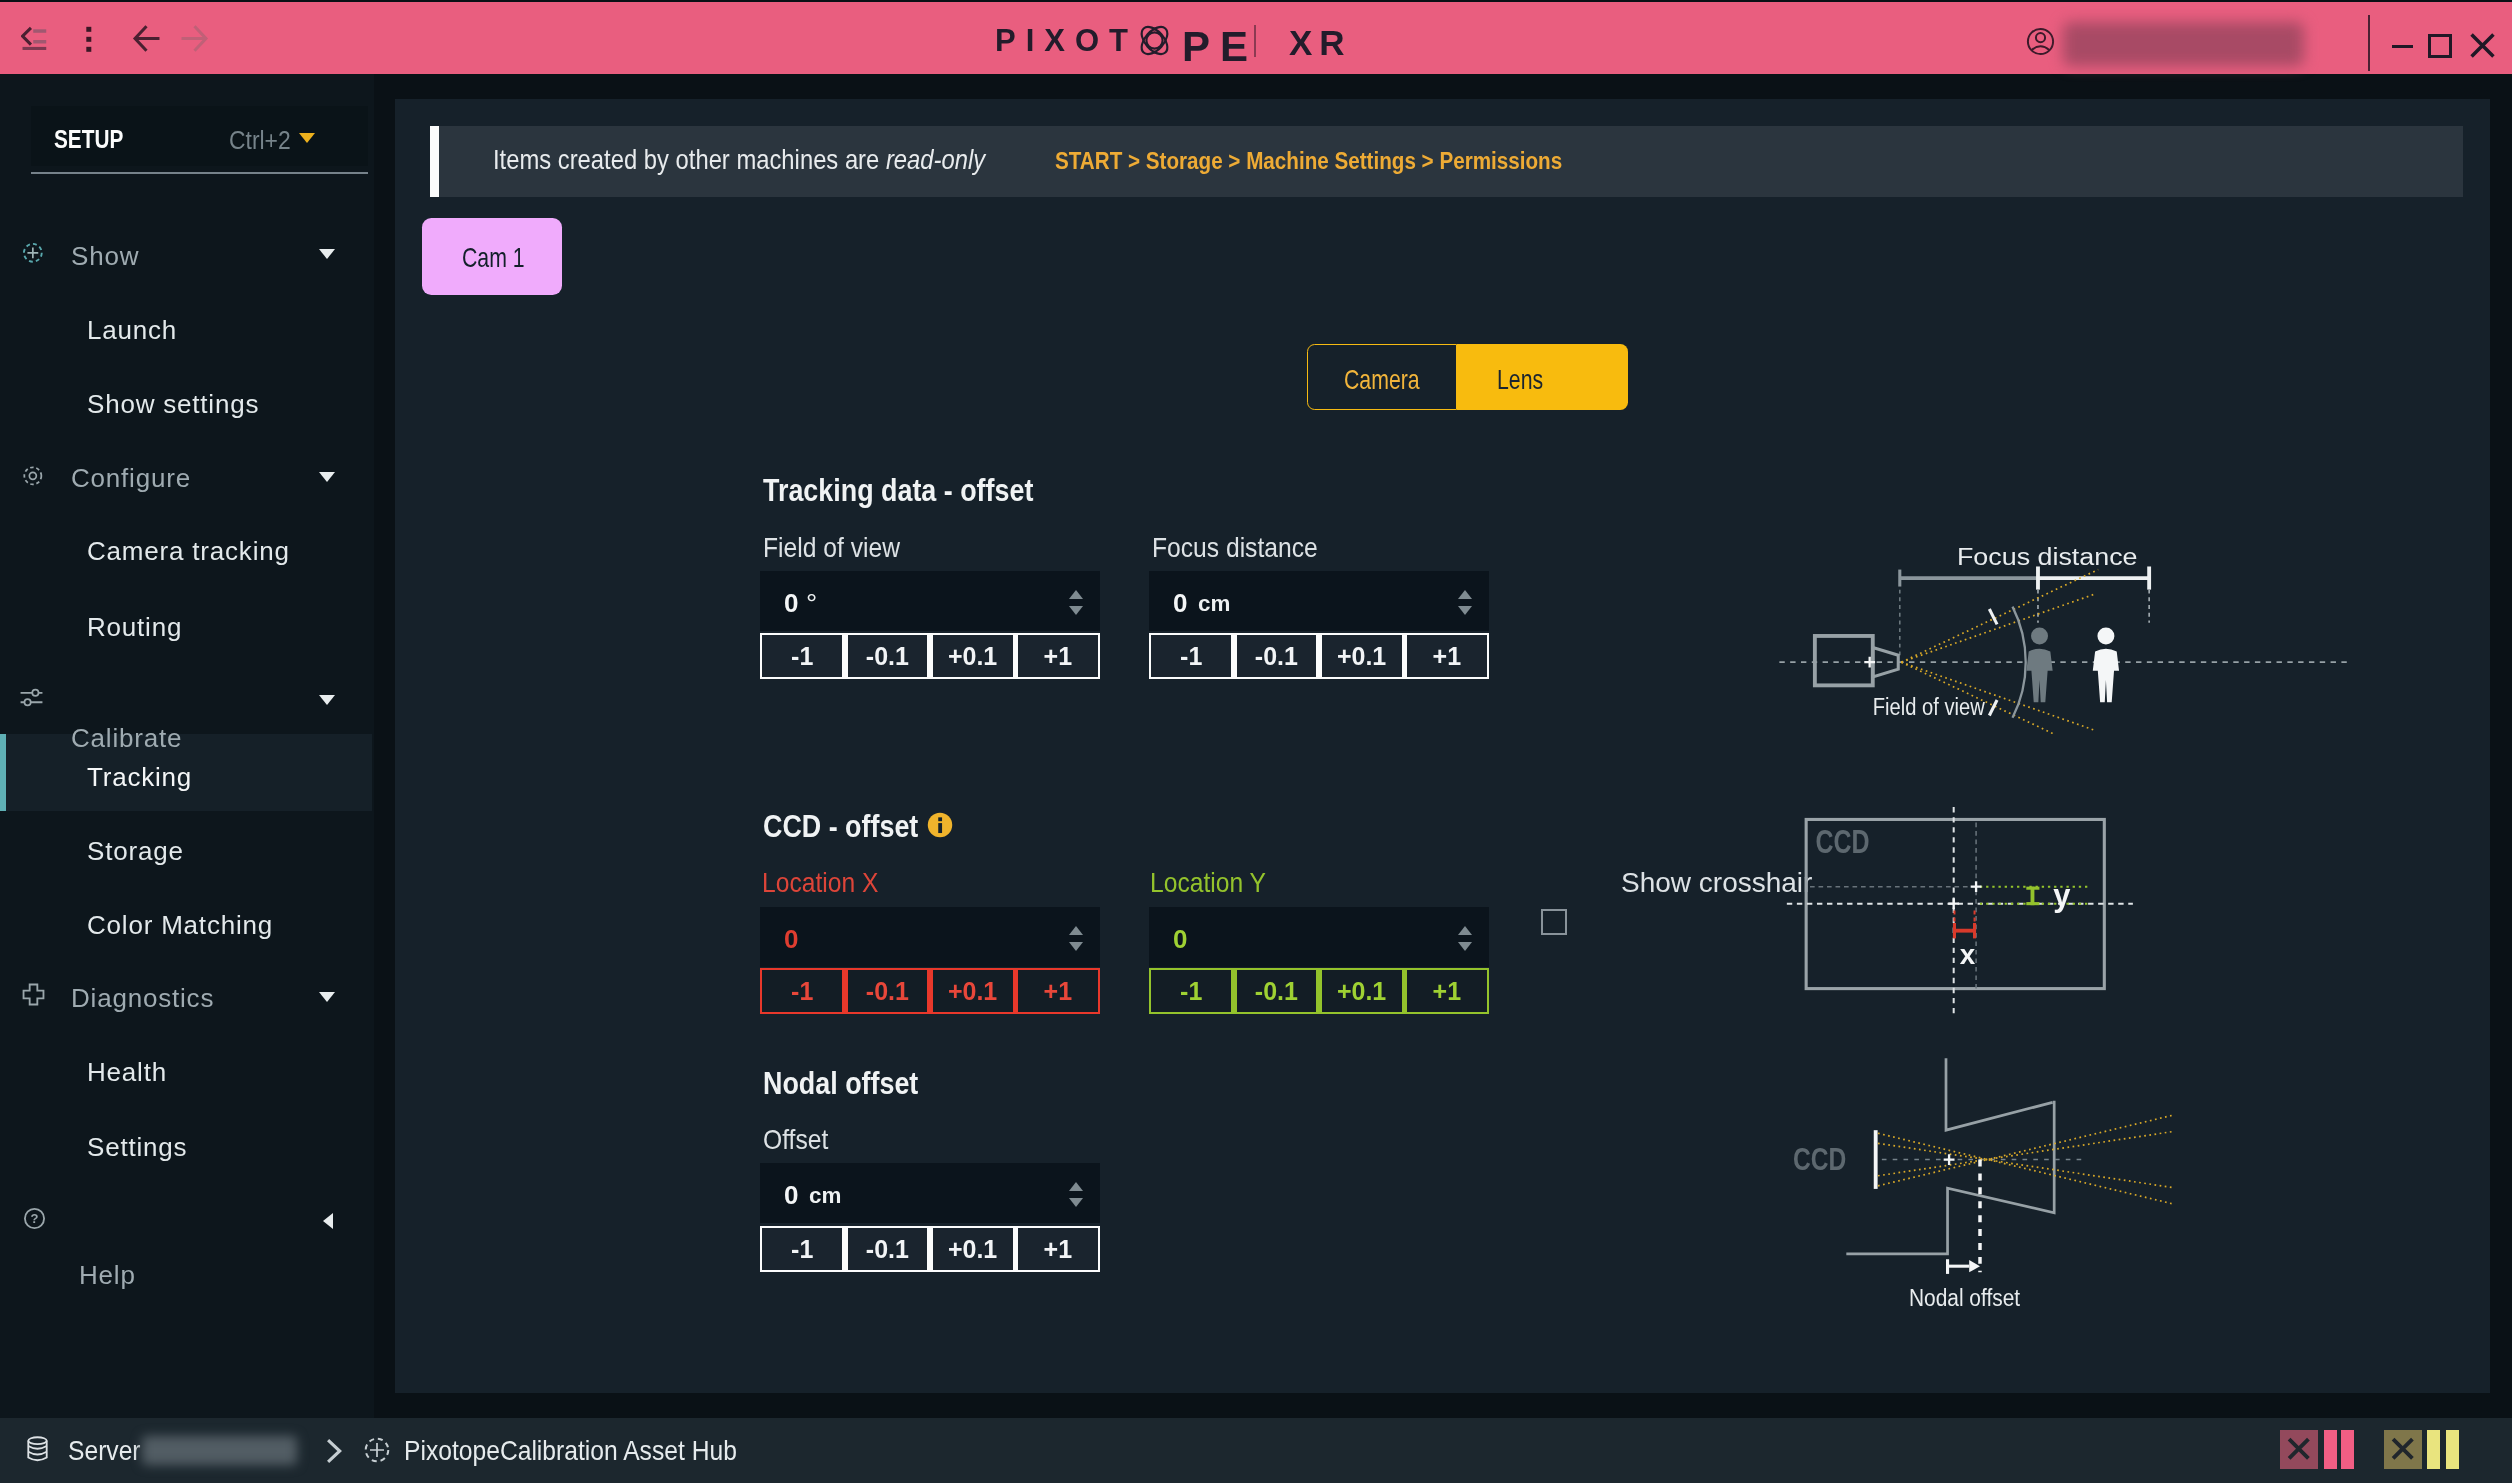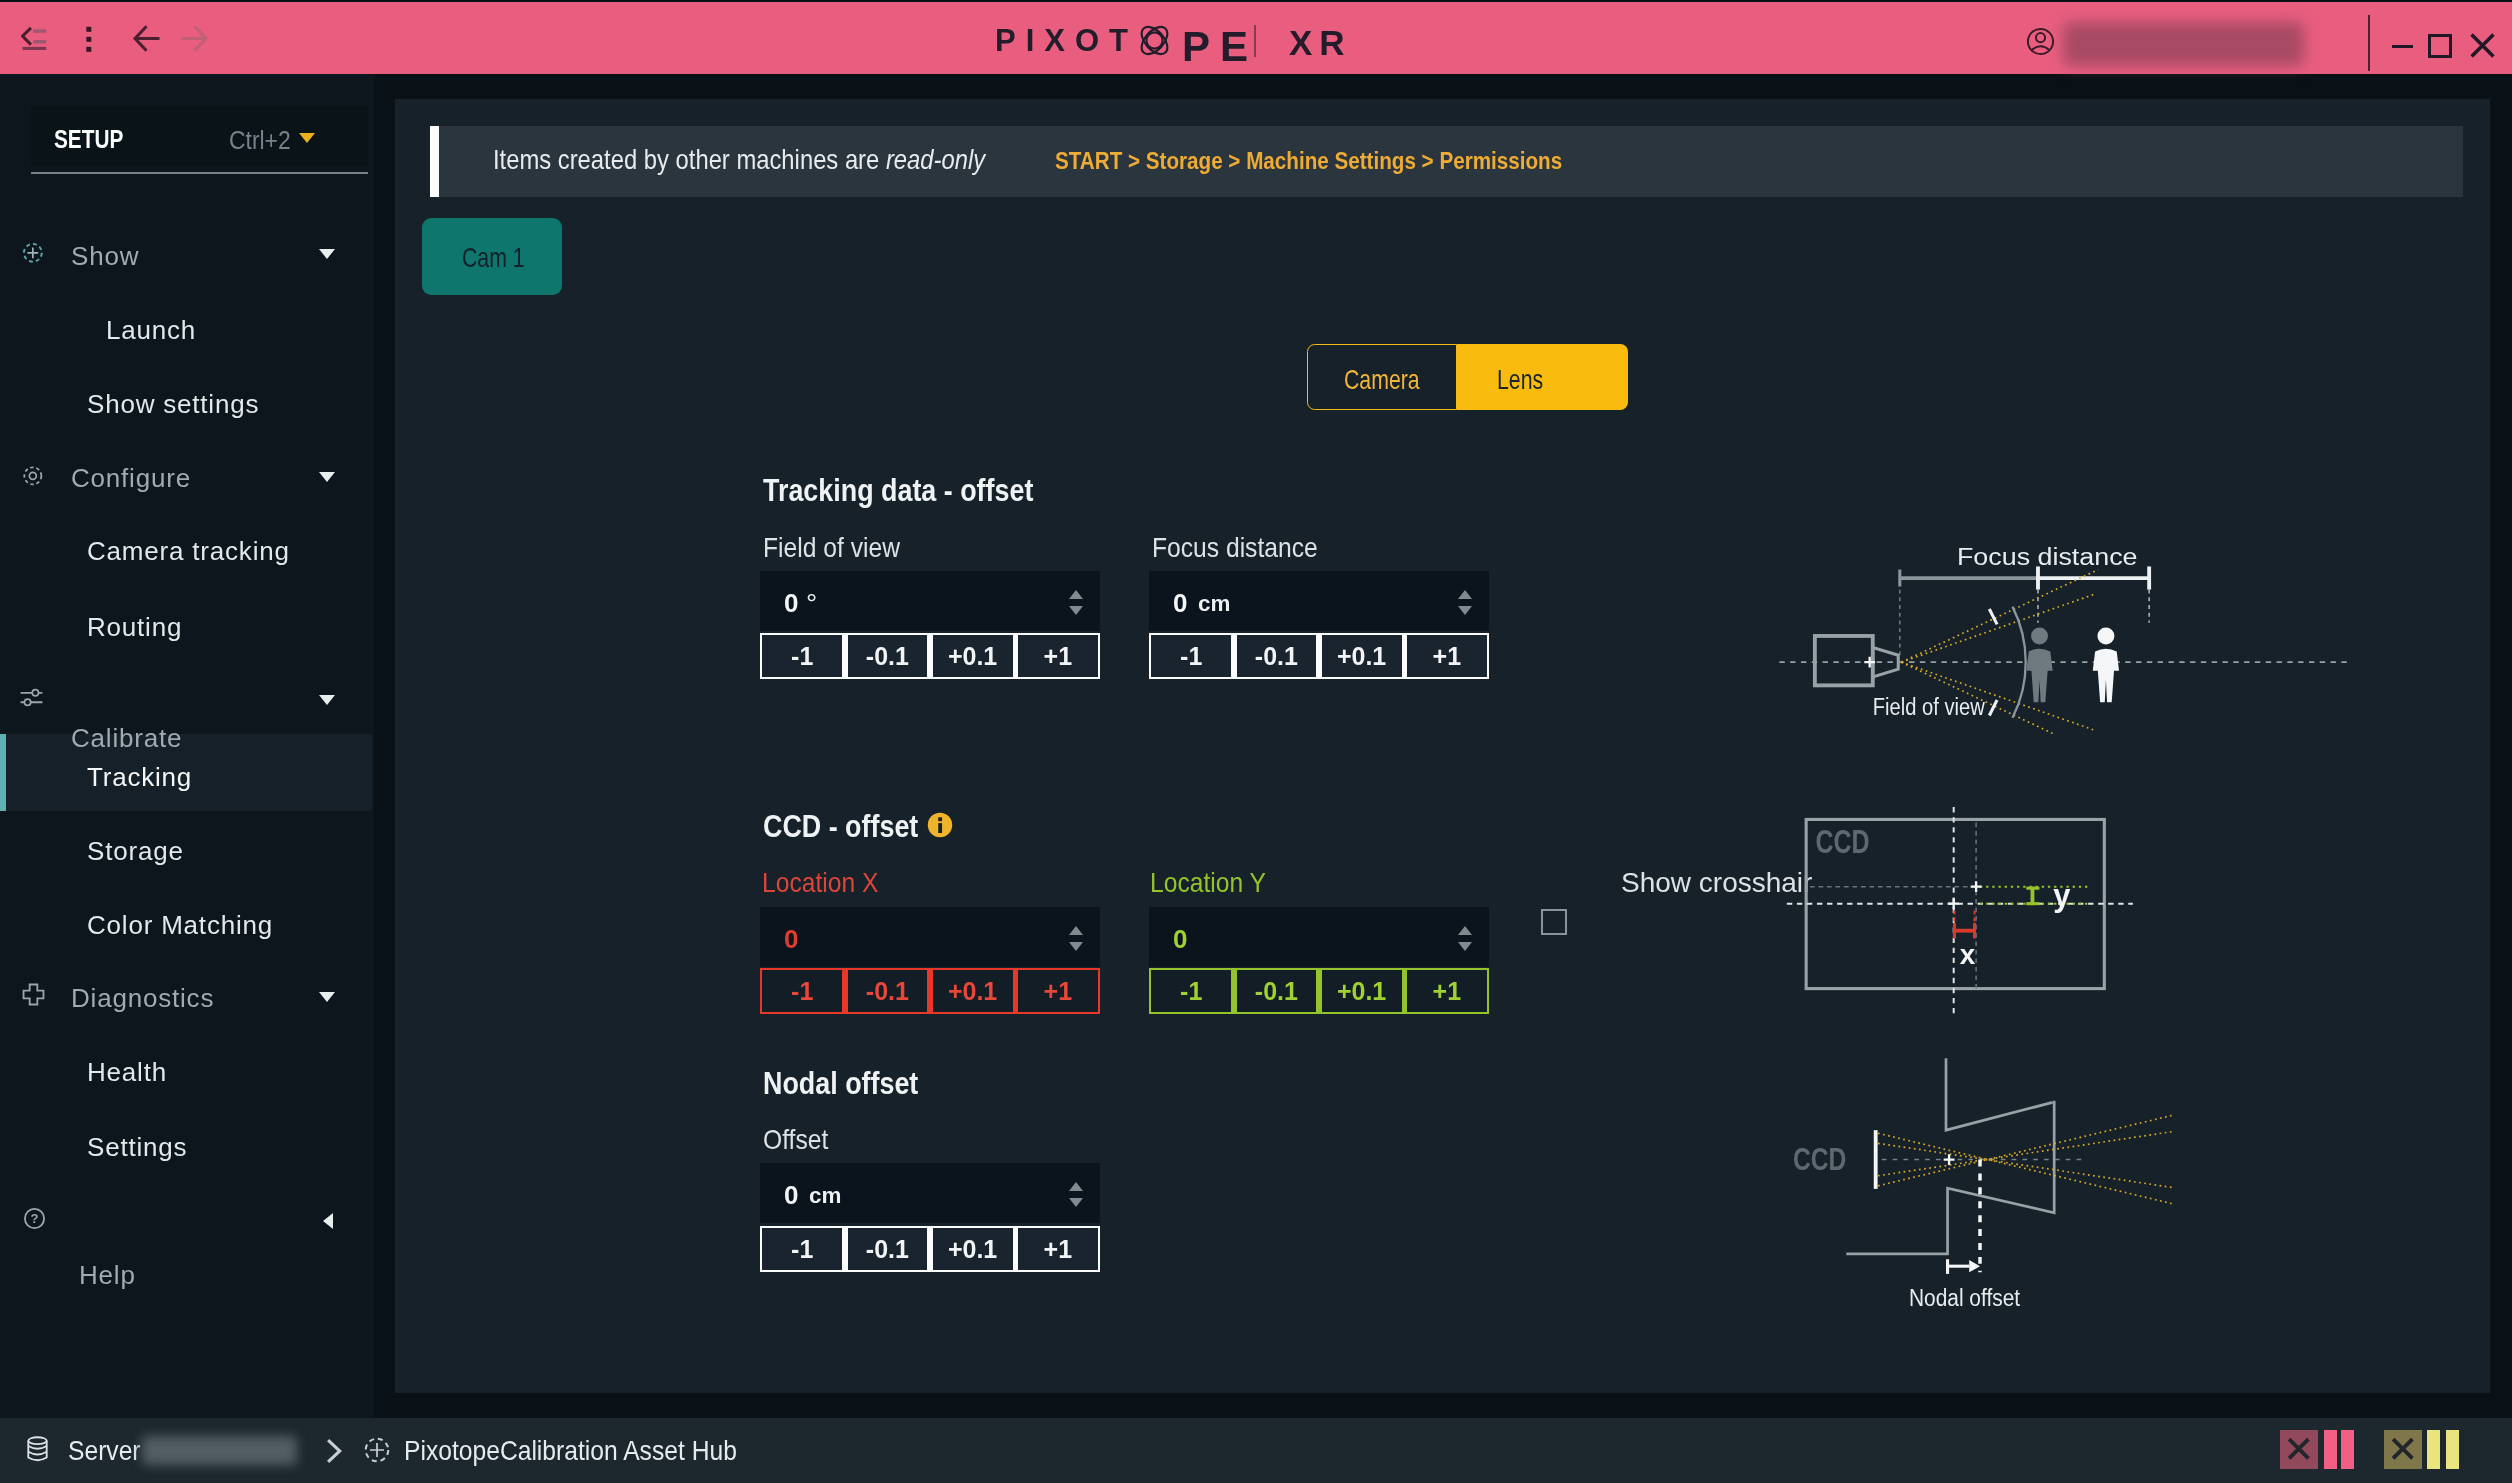--- a/index.html
+++ b/index.html
@@ -19,21 +19,21 @@
   .msub  { position:absolute; font-size:26px; letter-spacing:0.8px; color:#e3e9eb; white-space:nowrap; left:87px; }
   .caret { position:absolute; width:0; height:0; border-left:8.5px solid transparent; border-right:8.5px solid transparent; border-top:10px solid #e8edee; left:319px; }
   .caretl { position:absolute; width:0; height:0; border-top:8.5px solid transparent; border-bottom:8.5px solid transparent; border-right:10px solid #e8edee; left:323px; }
   #trackrow { left:6.2px; top:734px; width:366px; height:77px; background:#152028; }
   #trackbar { left:0; top:734px; width:6.2px; height:77px; background:#5fb0b5; }
 
   
   #main { left:395px; top:99px; width:2095px; height:1294px; background:#16212a; }
   #banner { left:430px; top:126px; width:2033px; height:71px; background:#2b353e; }
   #bannerbar { left:430px; top:126px; width:9.3px; height:71px; background:#fbfcfc; }
-  #cam1 { left:422px; top:218px; width:140px; height:77px; background:#0f766e; border-radius:9.3px; }
+  #cam1 { left:422px; top:218px; width:140px; height:77px; background:#f0abfc; border-radius:9.3px; }
   #cam1 span { position:absolute; left:40px; top:24px; font-size:28px; color:#13202a; display:inline-block; transform:scaleX(0.76); transform-origin:0 50%; }
 
   
   #tg-cam { left:1307px; top:344px; width:150px; height:66px; border:1.5px solid #f6ba12; border-radius:7.7px 0 0 7.7px; }
   #tg-lens { left:1457px; top:344px; width:171px; height:66px; background:#f8bb0e; border-radius:0 7.7px 7.7px 0; }
 
   .h1 { position:absolute; font-size:32px; font-weight:bold; color:#f0f3f4; white-space:nowrap; transform:scaleX(0.84); transform-origin:0 50%; }
   .lbl { position:absolute; font-size:28px; color:#dde2e5; white-space:nowrap; transform:scaleX(0.88); transform-origin:0 50%; }
 
   .numin { position:absolute; width:340px; height:60px; background:#0b141c; }
@@ -125,21 +125,21 @@
   <div class="abs" id="trackrow"></div>
   <div class="abs" id="trackbar"></div>
 
   <svg class="abs" style="left:22.4px;top:242px" width="21.7" height="21.7" viewBox="0 0 28 28">
     <circle cx="14" cy="14" r="11.5" stroke="#59a8ad" stroke-width="2.4" fill="none" stroke-dasharray="5 4"></circle>
     <path d="M14 7 L14 21 M7 14 L21 14" stroke="#9fb4b6" stroke-width="2.2"></path>
   </svg>
   <div class="mitem" style="top:241px;">Show</div>
   <div class="caret" style="top:249px;"></div>
 
-  <div class="msub" style="top:315px;margin-left:19px;">Launch</div>
+  <div class="msub" style="top:315px;">Launch</div>
   <div class="msub" style="top:389px;">Show settings</div>
 
   <svg class="abs" style="left:22.4px;top:465px" width="21.7" height="21.7" viewBox="0 0 28 28">
     <circle cx="14" cy="14" r="11" stroke="#9aa6ab" stroke-width="2.3" fill="none" stroke-dasharray="4.5 3.5"></circle>
     <circle cx="14" cy="14" r="4.5" stroke="#9aa6ab" stroke-width="2.2" fill="none"></circle>
   </svg>
   <div class="mitem" style="top:463px;">Configure</div>
   <div class="caret" style="top:472px;"></div>
 
   <div class="msub" style="top:536px;">Camera tracking</div>

